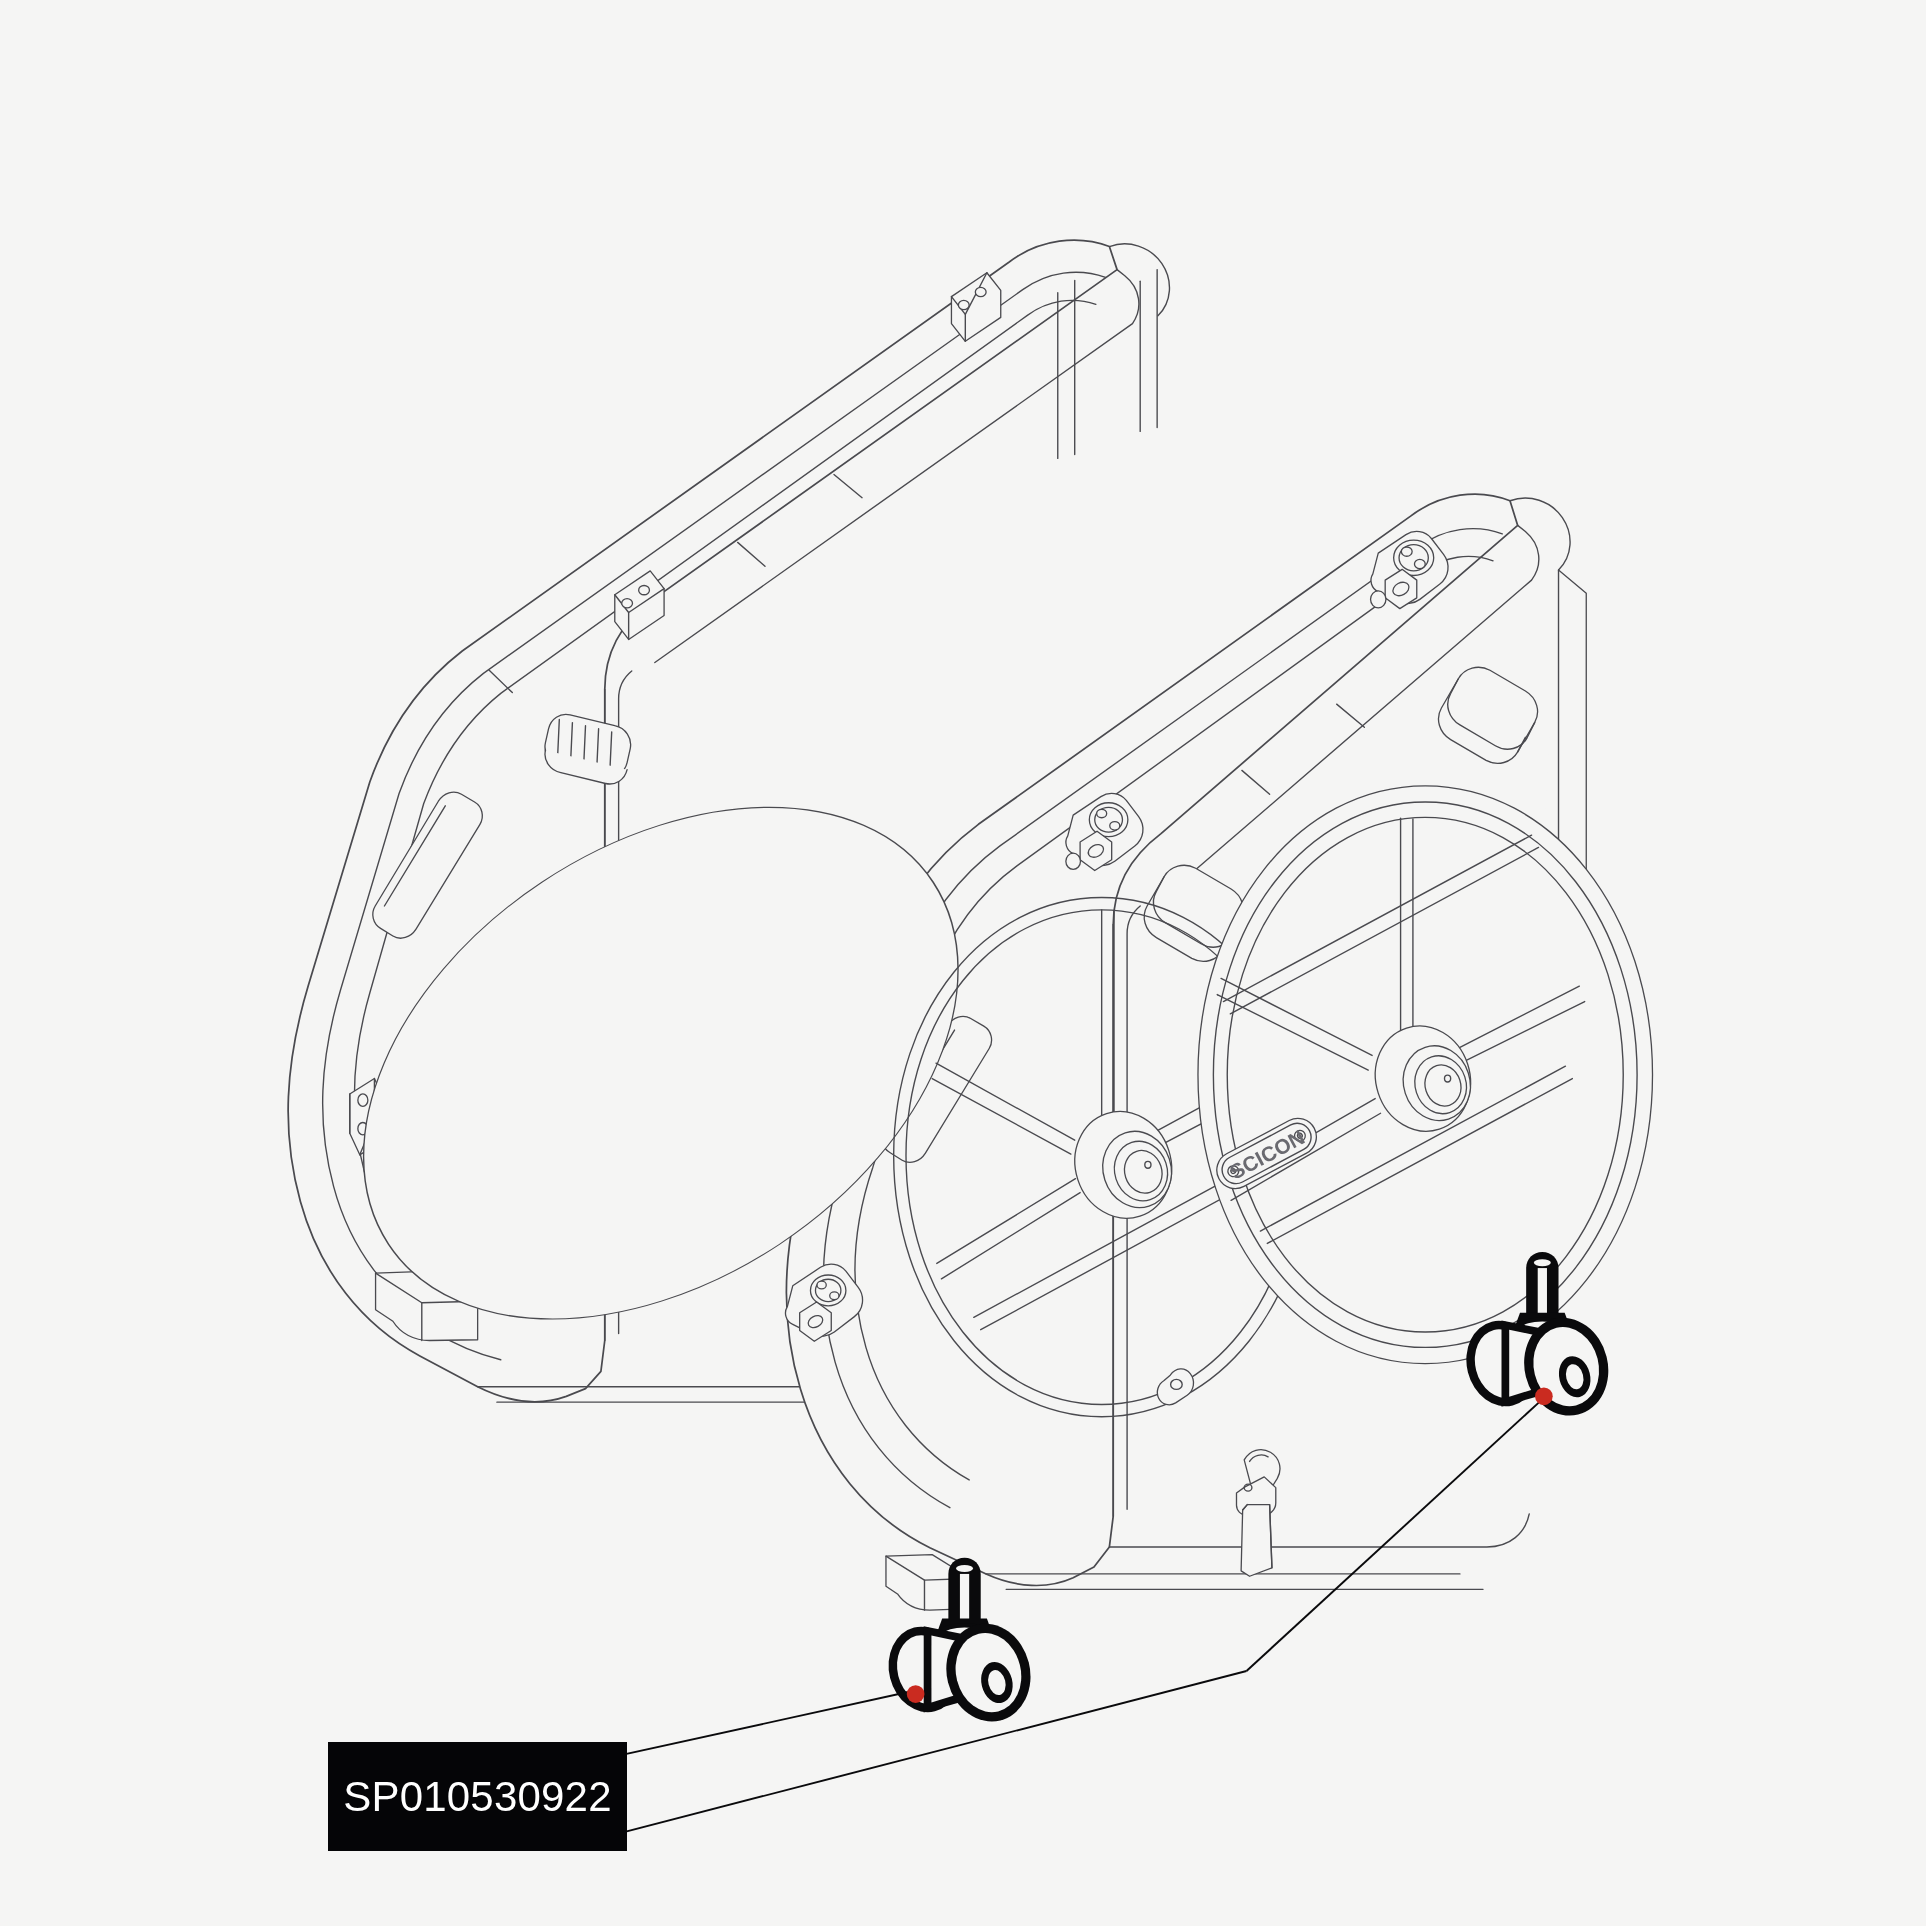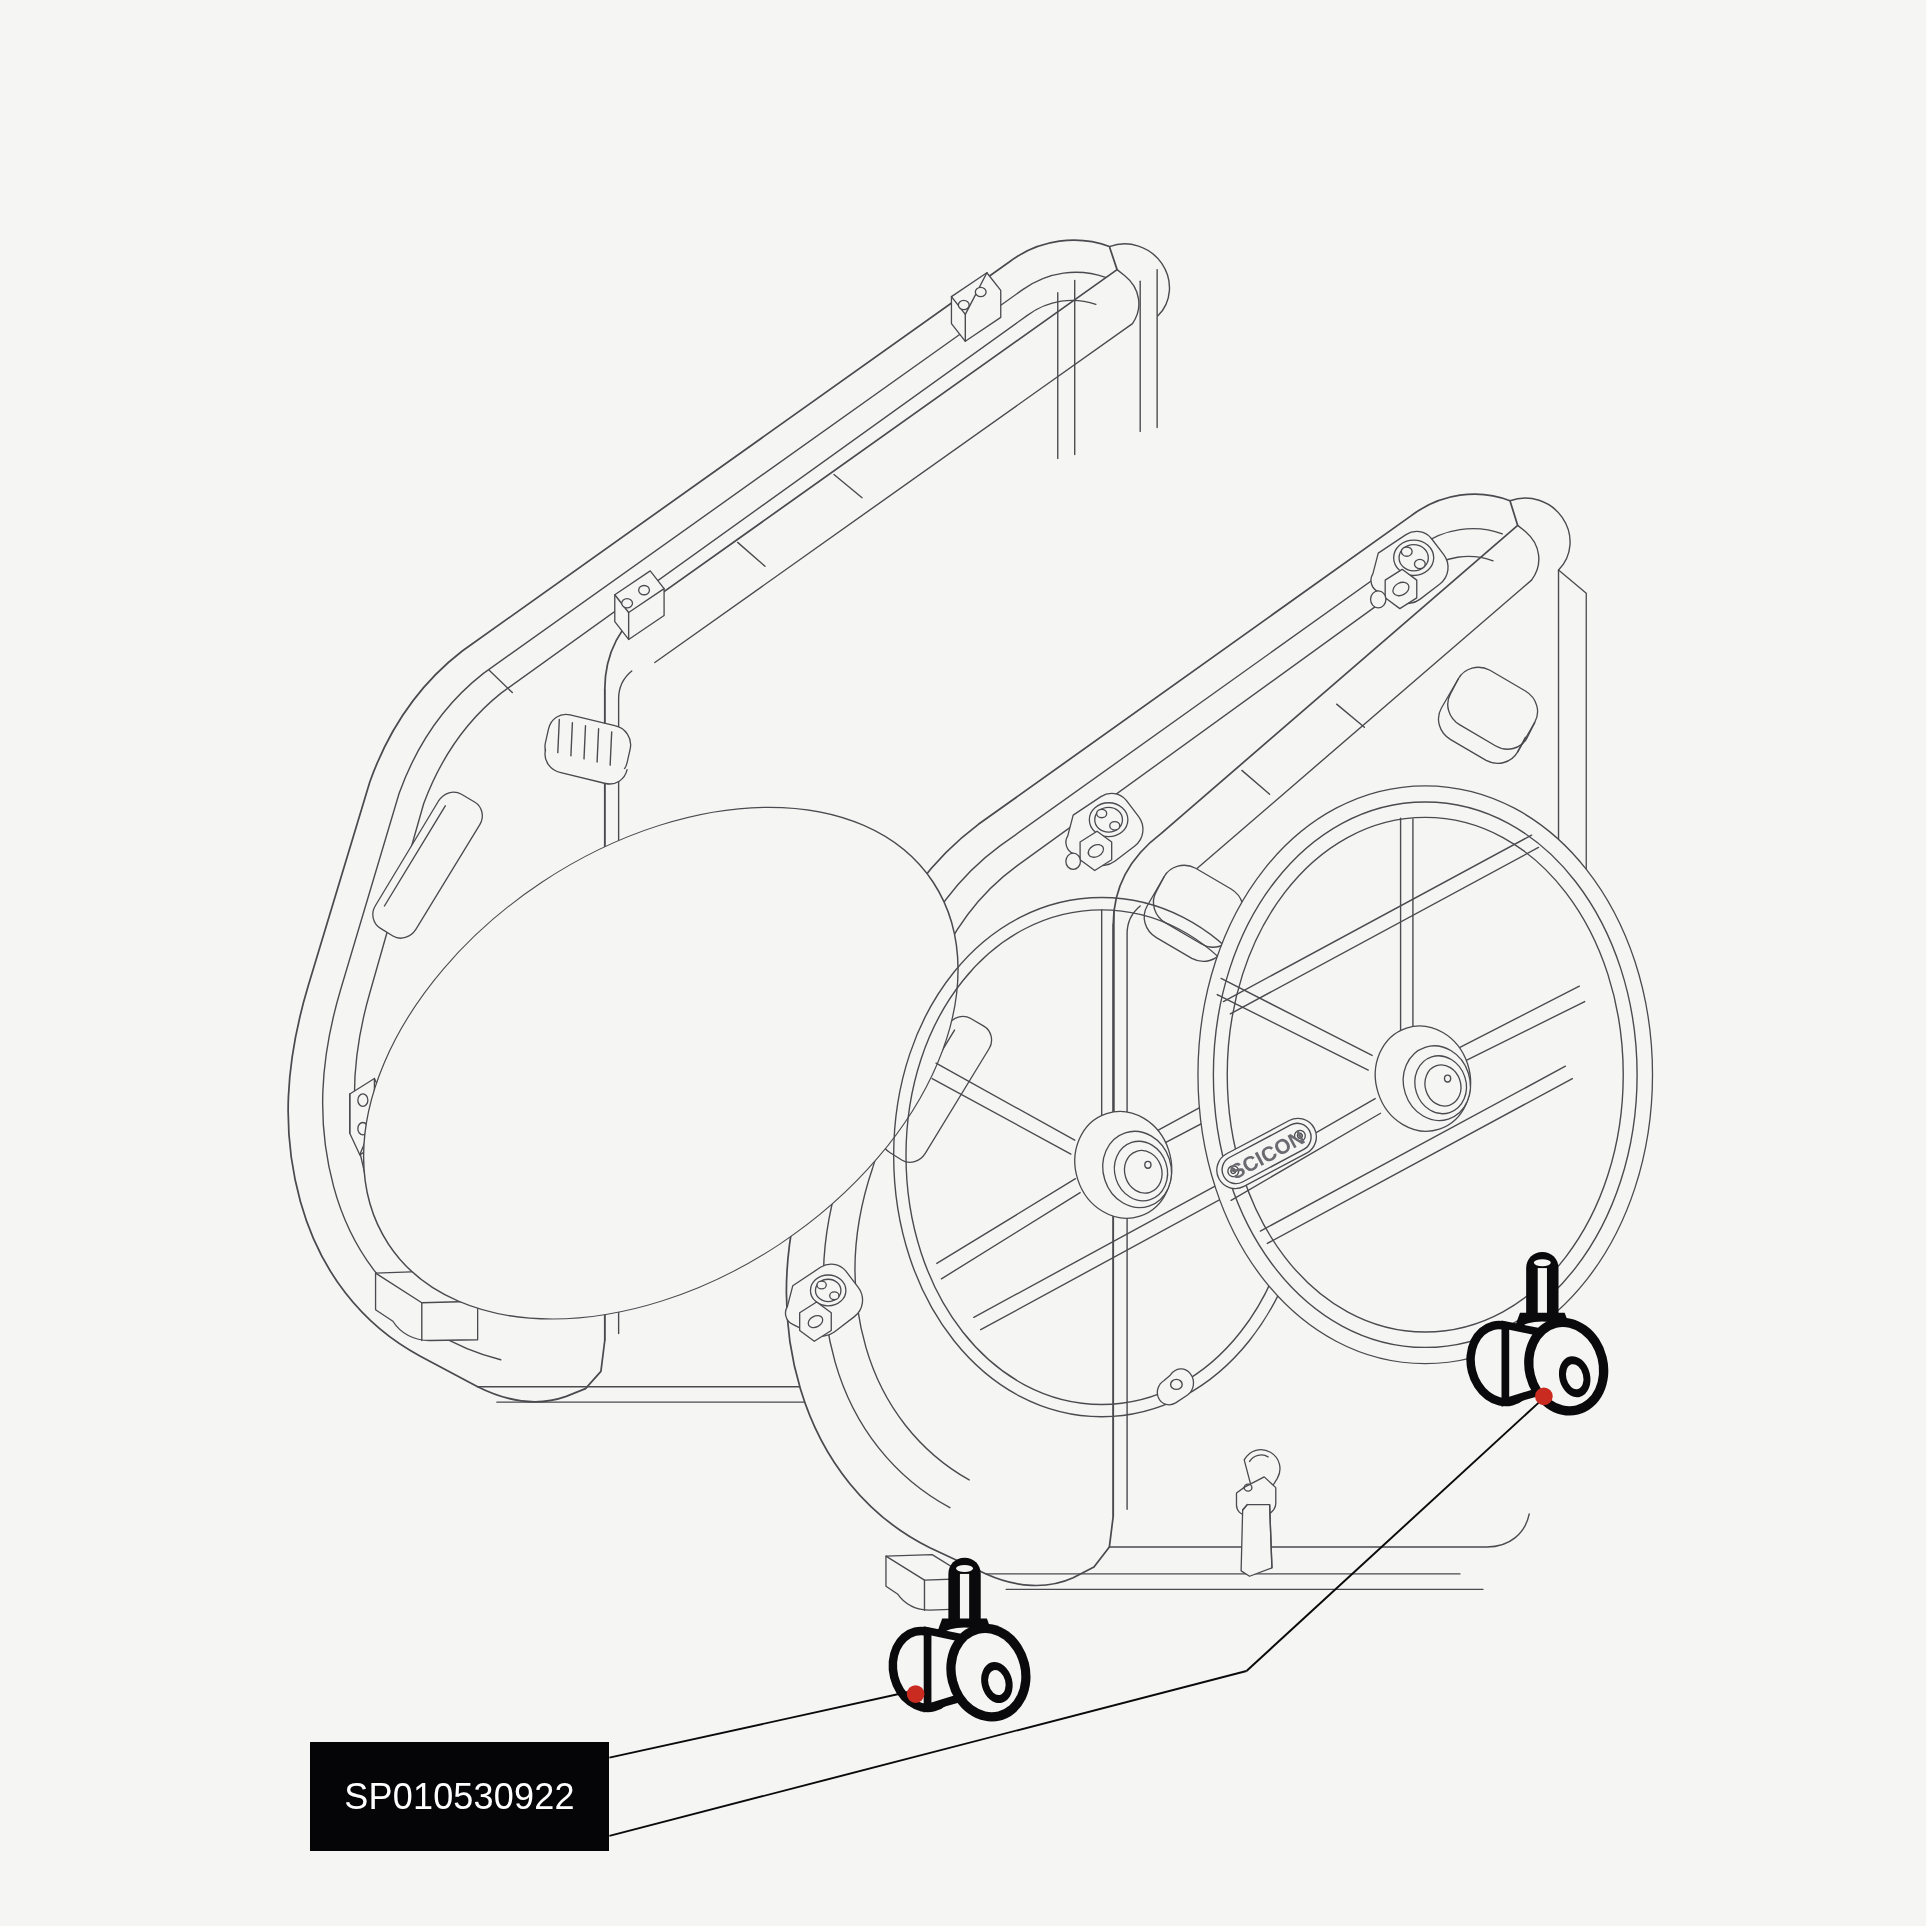--- a/index.html
+++ b/index.html
@@ -28,25 +28,25 @@
     position: absolute;
     background: #050507;
     color: #ffffff;
     display: flex;
     align-items: center;
     justify-content: center;
     letter-spacing: 0.2px;
     font-weight: 400;
   }
   #label-sp010530922 {
-    left: 310px;
+    left: 328px;
     top: 1742px;
     width: 299px;
     height: 109px;
-    font-size: 36px;
+    font-size: 42px;
   }
 </style>
 </head>
 <body>
 
 <div id="stage">
 
   <svg id="scene" viewBox="0 0 5000 5000" xmlns="http://www.w3.org/2000/svg">
 
     <defs>

